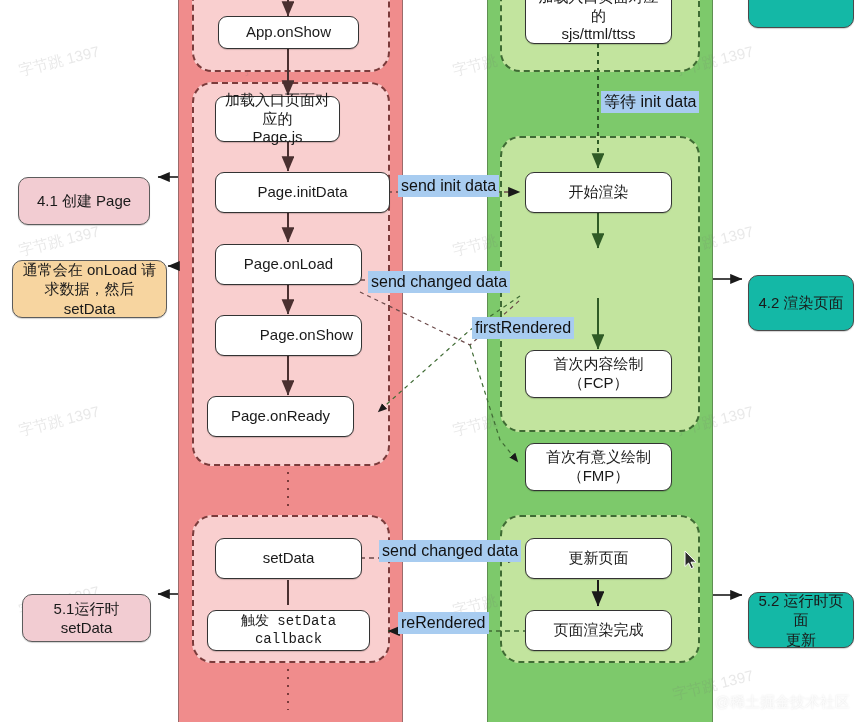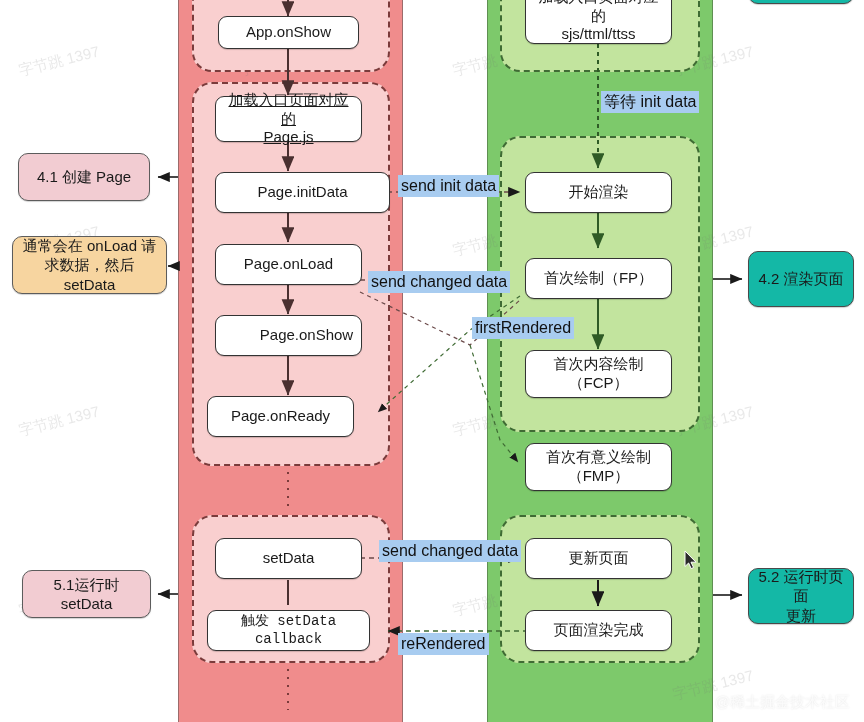--- a/index.html
+++ b/index.html
@@ -80,20 +80,21 @@
     border-radius: 10px;
     display: flex;
     align-items: center;
     justify-content: center;
     text-align: center;
     font-size: 15px;
     color: #1a1a1a;
     line-height: 1.3;
     padding: 3px 8px;
     box-shadow: 0 1px 1px rgba(0,0,0,.18);
+    margin-top: 24px;
   }
   .side-pink  { background: #f2ccd2; border: 1.5px solid #5c5c5c; }
   .side-orange{ background: #f7d5a0; border: 1.5px solid #5c5c5c; }
   .side-green { background: #14b8a6; border: 1.5px solid #4a4a4a; }
 
   
   .edge-label {
     position: absolute;
     background: #a8ccf0;
     color: #111111;
@@ -212,41 +213,40 @@
     <line x1="178" y1="177" x2="158" y2="177" stroke="#1a1a1a" stroke-width="1.6" marker-end="url(#ah-black)"></line>
     <line x1="178" y1="266" x2="168" y2="266" stroke="#1a1a1a" stroke-width="1.6" marker-end="url(#ah-black)"></line>
     <line x1="178" y1="594" x2="158" y2="594" stroke="#1a1a1a" stroke-width="1.6" marker-end="url(#ah-black)"></line>
 
     <line x1="713" y1="279" x2="742" y2="279" stroke="#1a1a1a" stroke-width="1.6" marker-end="url(#ah-black)"></line>
     <line x1="713" y1="595" x2="742" y2="595" stroke="#1a1a1a" stroke-width="1.6" marker-end="url(#ah-black)"></line>
   </svg>
 
   <div class="node" style="left:218px; top:16px;  width:141px; height:33px;">App.onShow</div>
 
-  <div class="node" style="left:215px; top:96px; width:147px; height:46px; white-space:pre-line;text-decoration:underline;">加载入口页面对应的
+  <div class="node" style="left:215px; top:96px; width:125px; height:46px; white-space:pre-line;">加载入口页面对应的
 Page.js</div>
 
   <div class="node" style="left:215px; top:172px; width:175px; height:41px;">Page.initData</div>
 
   <div class="node" style="left:215px; top:244px; width:147px; height:41px;">Page.onLoad</div>
 
   <div class="node" style="left:215px; top:315px; width:147px; height:41px;padding-left:42px;">Page.onShow</div>
 
   <div class="node" style="left:207px; top:396px; width:147px; height:41px;">Page.onReady</div>
 
   <div class="node" style="left:215px; top:538px; width:147px; height:41px;">setData</div>
 
   <div class="node" style="left:207px; top:610px; width:163px; height:41px; font-size:14px;font-family:Liberation Mono, monospace;">触发 setData callback</div>
 
   <div class="node" style="left:525px; top:-12px; width:147px; height:56px; white-space:pre-line;">加载入口页面对应的
 sjs/ttml/ttss</div>
 
   <div class="node" style="left:525px; top:172px; width:147px; height:41px;">开始渲染</div>
 
-  <div class="node" style="left:525px; top:258px; width:147px; height:41px;">首次绘制（FP）</div>
 
   <div class="node" style="left:525px; top:350px; width:147px; height:48px; white-space:pre-line;">首次内容绘制
 （FCP）</div>
 
   <div class="node" style="left:525px; top:443px; width:147px; height:48px; white-space:pre-line;">首次有意义绘制
 （FMP）</div>
 
   <div class="node" style="left:525px; top:538px; width:147px; height:41px;">更新页面</div>
 
   <div class="node" style="left:525px; top:610px; width:147px; height:41px;">页面渲染完成</div>
@@ -268,21 +268,21 @@
   <div class="edge-label" style="left:398px; top:175px;">send init data</div>
 
   <div class="edge-label" style="left:601px; top:91px;">等待 init data</div>
 
   <div class="edge-label" style="left:368px; top:271px;">send changed data</div>
 
   <div class="edge-label" style="left:472px; top:317px;">firstRendered</div>
 
   <div class="edge-label" style="left:379px; top:540px;">send changed data</div>
 
-  <div class="edge-label" style="left:398px; top:612px;margin-top:21px;">reRendered</div>
+  <div class="edge-label" style="left:398px; top:612px;">reRendered</div>
 
   <div class="cursor" style="left:684px; top:550px;">
     <svg width="14" height="20" viewBox="0 0 14 20">
       <path d="M1,1 L1,16.5 L4.6,13 L7.2,18.6 L9.6,17.5 L7,12.2 L12,12.2 z" fill="#2b2b2b" stroke="#ffffff" stroke-width="1"></path>
     </svg>
   </div>
 
   <div class="wm-brand">@稀土掘金技术社区</div>
 
 </div>

